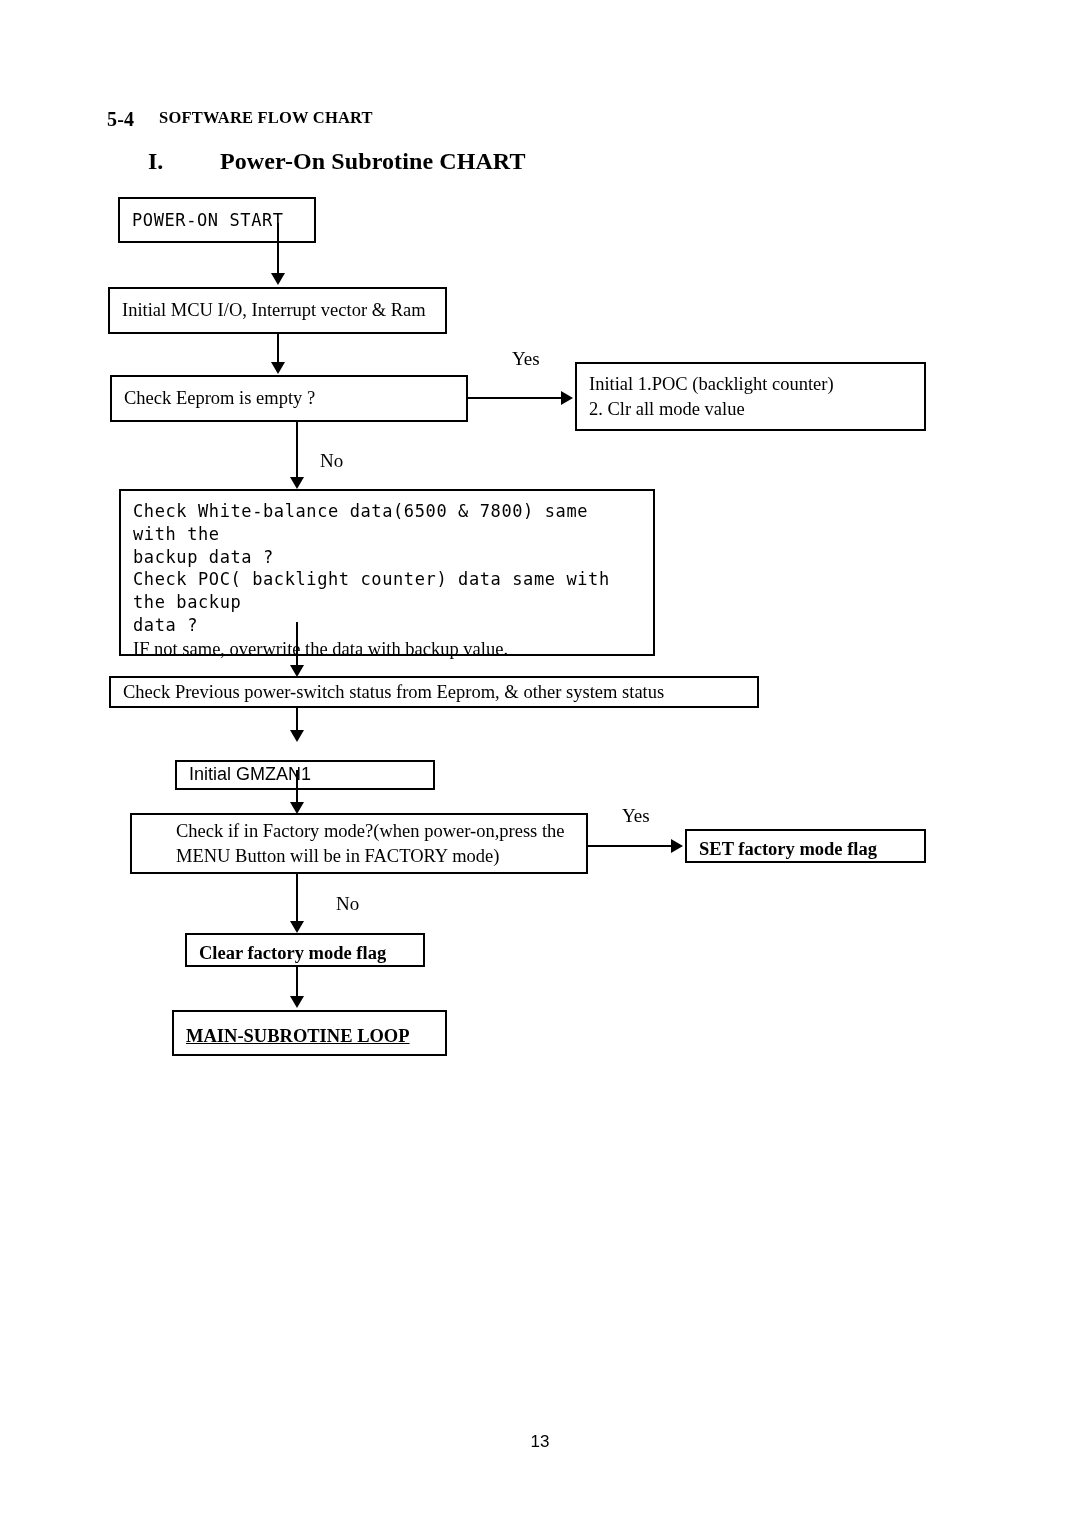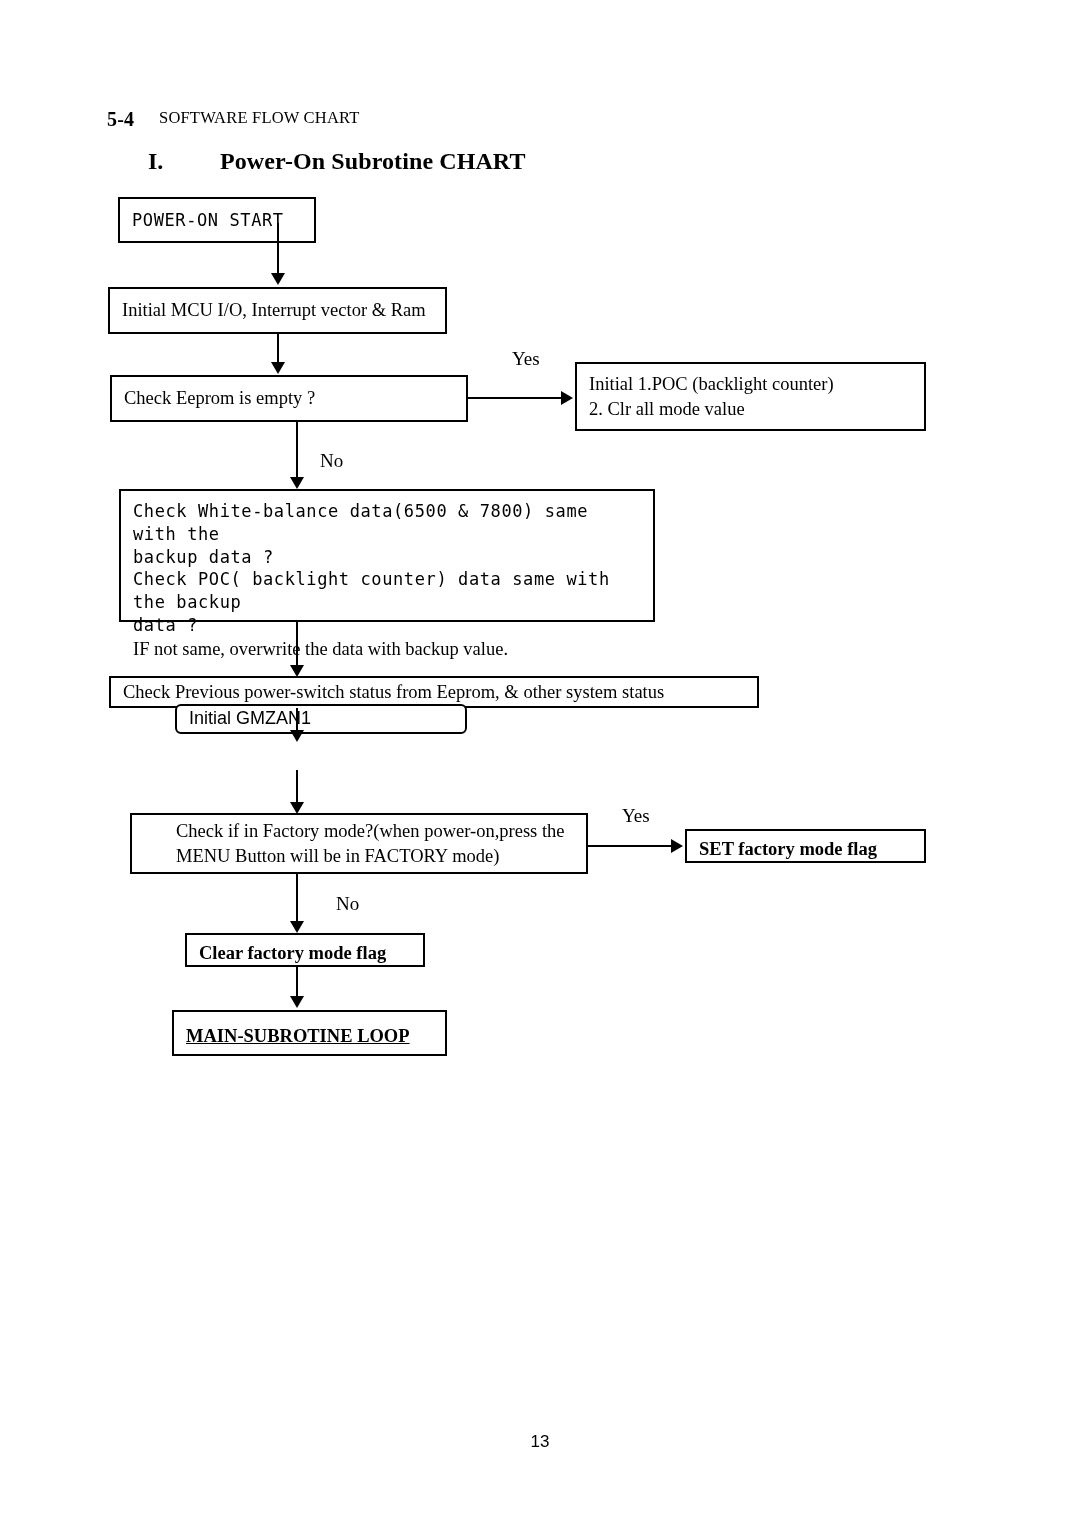--- a/index.html
+++ b/index.html
@@ -30,21 +30,21 @@
     top: 108px;
     font-size: 20px;
     font-weight: bold;
     letter-spacing: 0.2px;
   }
   .sec-title {
     position: absolute;
     left: 159px;
     top: 108px;
     font-size: 16.5px;
-    font-weight: normal;
+    font-weight: bold;
     letter-spacing: 0.2px;
   }
   .chart-num {
     position: absolute;
     left: 148px;
     top: 148px;
     font-size: 24px;
     font-weight: bold;
   }
   .chart-title {
@@ -75,24 +75,24 @@
   .mono   { font-family: "DejaVu Sans Mono", "Liberation Mono", monospace; font-size: 17px; letter-spacing: 0.6px; }
   .sans   { font-family: "Liberation Sans", "DejaVu Sans", sans-serif; font-size: 18px; }
   .bold   { font-weight: bold; margin-top: 7px; }
   .uline  { text-decoration: underline; }
 
   
   #box-power-on      { left: 118px; top: 197px;  width: 198px; height: 46px; }
   #box-init-mcu      { left: 108px; top: 287px;  width: 339px; height: 47px; }
   #box-check-eeprom  { left: 110px; top: 375px;  width: 358px; height: 47px; }
   #box-init-poc      { left: 575px; top: 362px;  width: 351px; height: 69px; }
-  #box-check-wb      { left: 119px; top: 489px;  width: 536px; height: 133px; align-items: flex-start; }
+  #box-check-wb      { left: 119px; top: 489px;  width: 536px; height: 167px; align-items: flex-start; }
   #box-check-wb .txt { padding-top: 9px; }
   #box-check-prev    { left: 109px; top: 676px;  width: 650px; height: 32px; align-items: center; }
-  #box-init-gmzan    { left: 175px; top: 704px;  width: 292px; height: 30px; border-radius: 6px; }
+  #box-init-gmzan    { left: 175px; top: 760px;  width: 260px; height: 30px; }
   #box-check-factory { left: 130px; top: 813px;  width: 458px; height: 61px; padding-left: 32px; }
   #box-set-flag      { left: 685px; top: 829px;  width: 241px; height: 34px; }
   #box-clear-flag    { left: 185px; top: 933px;  width: 240px; height: 34px; }
   #box-main-loop     { left: 172px; top: 1010px; width: 275px; height: 46px; }
 
   #box-check-wb .line-last { margin-top: 1px; }
 
   
   .vline {
     position: absolute;

